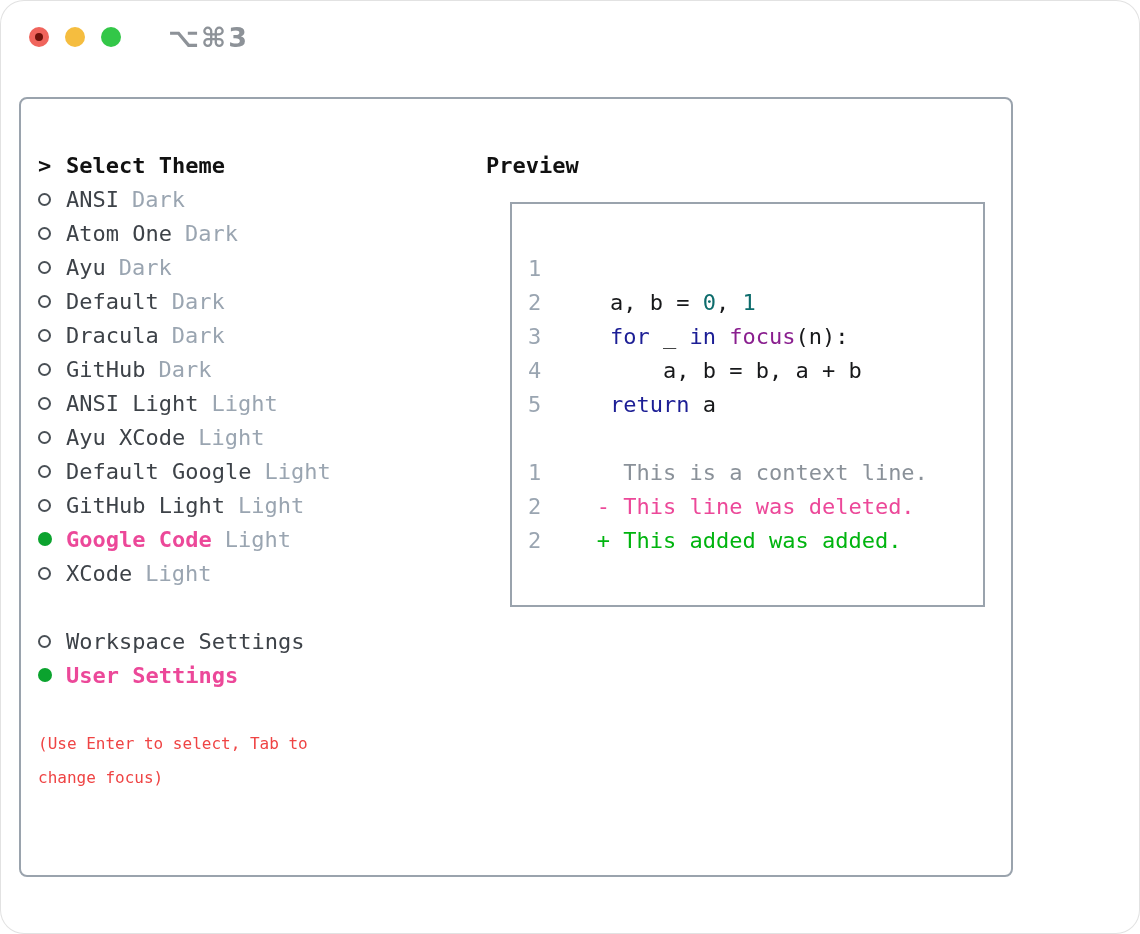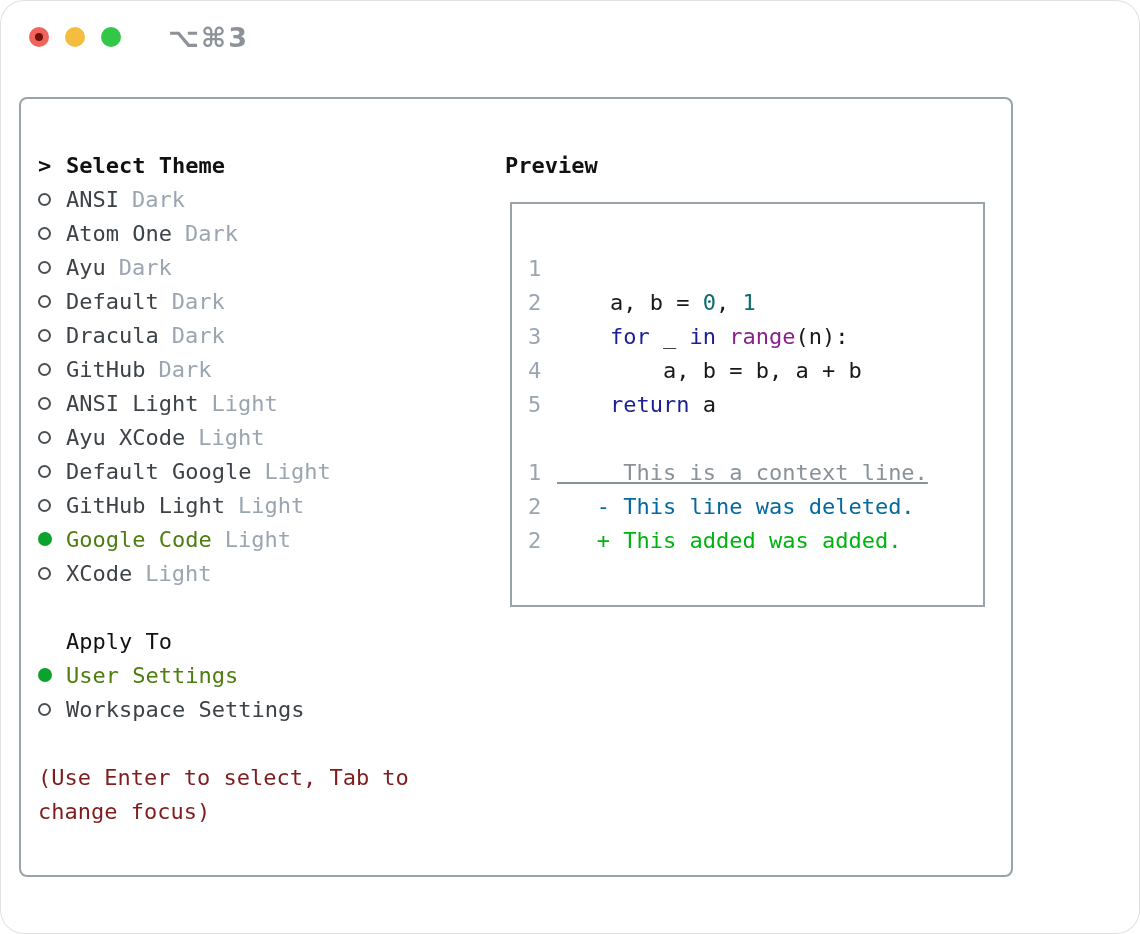--- a/index.html
+++ b/index.html
@@ -16,39 +16,39 @@
   
   .panel{position:absolute;left:19px;top:97px;width:994px;height:780px;border:2px solid #9aa3ad;
          border-radius:8px;box-sizing:border-box;background:#fff;}
   
   .leftcol{position:absolute;left:17px;top:49px;}
   .row{height:34px;display:flex;align-items:center;font-size:22px;color:#3d4248;}
   .bcol{width:28px;display:flex;align-items:center;}
   .radio{width:13px;height:13px;border:2px solid #4a5056;border-radius:50%;box-sizing:border-box;}
   .radio.sel{width:14px;height:14px;border:none;background:#0ba32e;}
   .hdr{font-weight:bold;color:#111;}
-  .tname.sel{color:#4d7c0f;}
+  .tname.sel{color:#ec4899;font-weight:bold;}
   .variant{margin-left:13px;color:#9aa5b1;}
   .spacer{height:34px;}
   .plainlbl{color:#111;}
-  .hint{height:34px;display:flex;align-items:center;font-size:22px;color:#7f1d1d;}
-  
-  .preview-title{position:absolute;left:484px;top:49px;height:34px;display:flex;align-items:center;
+  .hint{height:34px;display:flex;align-items:center;font-size:16px;color:#ef4444;}
+  
+  .preview-title{position:absolute;left:465px;top:49px;height:34px;display:flex;align-items:center;
                  font-size:22px;font-weight:bold;color:#111;}
   .preview-box{position:absolute;left:489px;top:103px;width:475px;height:405px;border:2px solid #9aa3ad;
                box-sizing:border-box;padding:47px 0 0 16px;}
   .codeline{height:34px;display:flex;align-items:center;font-size:22px;}
   .lnum{width:29px;color:#9aa5b1;flex:none;white-space:pre;}
   .ctext{white-space:pre;color:#17181a;}
   .tok-kw{color:#1c1e95;}
   .tok-fn{color:#8a1f8f;}
   .tok-num{color:#0d6c6c;}
   .tok-pl{color:#17181a;}
-  .tok-ctx{color:#8a9199;text-decoration:underline;}
-  .tok-del{color:#0369a1;}
+  .tok-ctx{color:#8a9199;}
+  .tok-del{color:#ec4899;}
   .tok-add{color:#00b40f;}
 </style>
 </head>
 <body>
 
 <div class="window">
 
   <div class="titlebar">
     <div class="lights">
         <span class="light" style="background: rgb(240, 100, 92);">
@@ -150,37 +150,33 @@
             <span class="bcol">
               <span class="radio"></span>
             </span>
             <span class="tname">XCode</span>
             <span class="variant">Light</span>
           </div>
         </div>
 
       <div class="spacer"></div>
 
-      <div class="row">
-        <span class="bcol"></span>
-        <span class="plainlbl">Apply To</span>
-      </div>
 
       <div id="apply-list">
           <div class="row">
             <span class="bcol">
+              <span class="radio"></span>
+            </span>
+            <span class="tname">Workspace Settings</span>
+          </div>
+          <div class="row">
+            <span class="bcol">
               <span class="radio sel"></span>
             </span>
             <span class="tname sel">User Settings</span>
-          </div>
-          <div class="row">
-            <span class="bcol">
-              <span class="radio"></span>
-            </span>
-            <span class="tname">Workspace Settings</span>
           </div>
         </div>
 
       <div class="spacer"></div>
 
       <div class="hint">(Use Enter to select, Tab to</div>
       <div class="hint">change focus)</div>
     </div>
 
     <div class="preview-title">Preview</div>
@@ -188,21 +184,21 @@
     <div class="preview-box" id="preview-box">
         <div class="codeline">
           <span class="lnum">1</span>
         </div>
         <div class="codeline">
           <span class="lnum">2</span>
           <span class="ctext"><span class="tok-pl">    a, b = </span><span class="tok-num">0</span><span class="tok-pl">, </span><span class="tok-num">1</span></span>
         </div>
         <div class="codeline">
           <span class="lnum">3</span>
-          <span class="ctext"><span class="tok-pl">    </span><span class="tok-kw">for</span><span class="tok-pl"> _ </span><span class="tok-kw">in</span><span class="tok-pl"> </span><span class="tok-fn">range</span><span class="tok-pl">(n):</span></span>
+          <span class="ctext"><span class="tok-pl">    </span><span class="tok-kw">for</span><span class="tok-pl"> _ </span><span class="tok-kw">in</span><span class="tok-pl"> </span><span class="tok-fn">focus</span><span class="tok-pl">(n):</span></span>
         </div>
         <div class="codeline">
           <span class="lnum">4</span>
           <span class="ctext"><span class="tok-pl">        a, b = b, a + b</span></span>
         </div>
         <div class="codeline">
           <span class="lnum">5</span>
           <span class="ctext"><span class="tok-pl">    </span><span class="tok-kw">return</span><span class="tok-pl"> a</span></span>
         </div>
         <div class="codeline">

